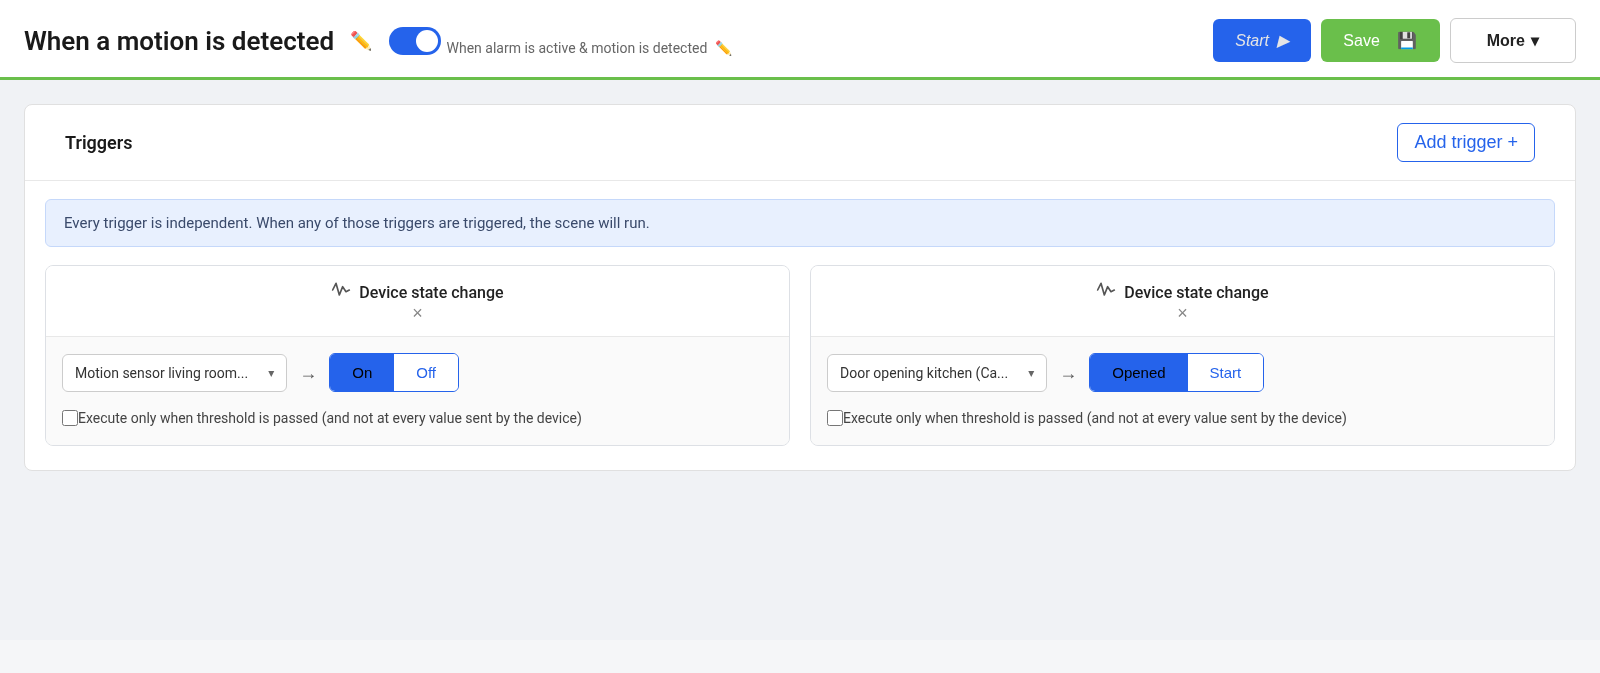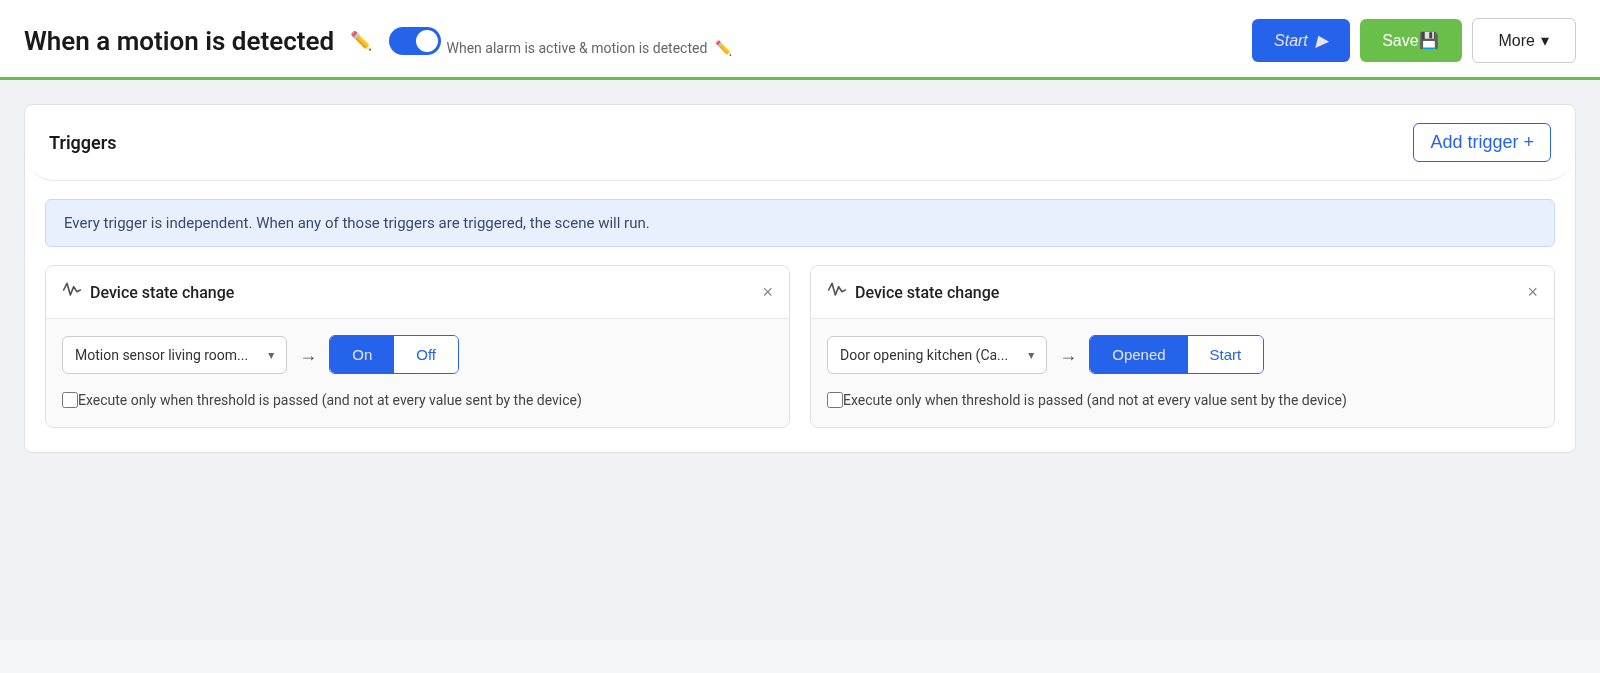--- a/index.html
+++ b/index.html
@@ -92,30 +92,30 @@
       background: #6abf4b;
       color: white;
       border: none;
       border-radius: 6px;
       padding: 12px 22px;
       font-size: 16px;
       font-weight: 500;
       cursor: pointer;
       display: flex;
       align-items: center;
-      gap: 1px;
+      gap: 18px;
     }
     .btn-more {
       background: white;
       color: #222;
       border: 1.5px solid #ccc;
       border-radius: 6px;
-      padding: 12px 26px;
+      padding: 12px 36px;
       font-size: 16px;
-      font-weight: 400;
+      font-weight: 700;
       cursor: pointer;
       display: flex;
       align-items: center;
       gap: 6px;
     }
 
     
     .main {
       padding: 24px 24px;
       background: #f0f2f5;
@@ -126,23 +126,22 @@
     .triggers-section {
       background: white;
       border: 1px solid #e0e0e0;
       border-radius: 8px;
       overflow: hidden;
     }
     .triggers-header {
       display: flex;
       align-items: center;
       justify-content: space-between;
-      padding: 18px 24px;
+      padding: 18px 40px;
       border-bottom: 1px solid #e8e8e8;
-      border-radius: 29px;
     }
     .triggers-title {
       font-size: 18px;
       font-weight: 600;
       color: #1a1a1a;
     }
     .btn-add-trigger {
       background: white;
       color: #2563eb;
       border: 1.5px solid #2563eb;
@@ -177,20 +176,21 @@
       padding: 0;
       overflow: hidden;
     }
     .trigger-card-header {
       display: flex;
       align-items: center;
       justify-content: space-between;
       padding: 14px 16px;
       border-bottom: 1px solid #e8e8e8;
       background: white;
+      flex-direction: column;
     }
     .trigger-card-title {
       display: flex;
       align-items: center;
       gap: 8px;
       font-size: 16px;
       font-weight: 500;
       color: #222;
     }
     .close-btn {
@@ -230,21 +230,21 @@
     .state-btn-group { display: flex; gap: 0; border-radius: 6px; overflow: hidden; border: 1.5px solid #2563eb; }
     .state-btn {
       padding: 10px 22px;
       font-size: 15px;
       font-weight: 500;
       border: none;
       cursor: pointer;
     }
     .state-btn.active {
       background: #2563eb;
-      color: #e5e5e5;
+      color: #000000;
     }
     .state-btn.inactive {
       background: white;
       color: #2563eb;
     }
 
     .threshold-row {
       display: flex;
       align-items: flex-start;
       font-size: 14px;

